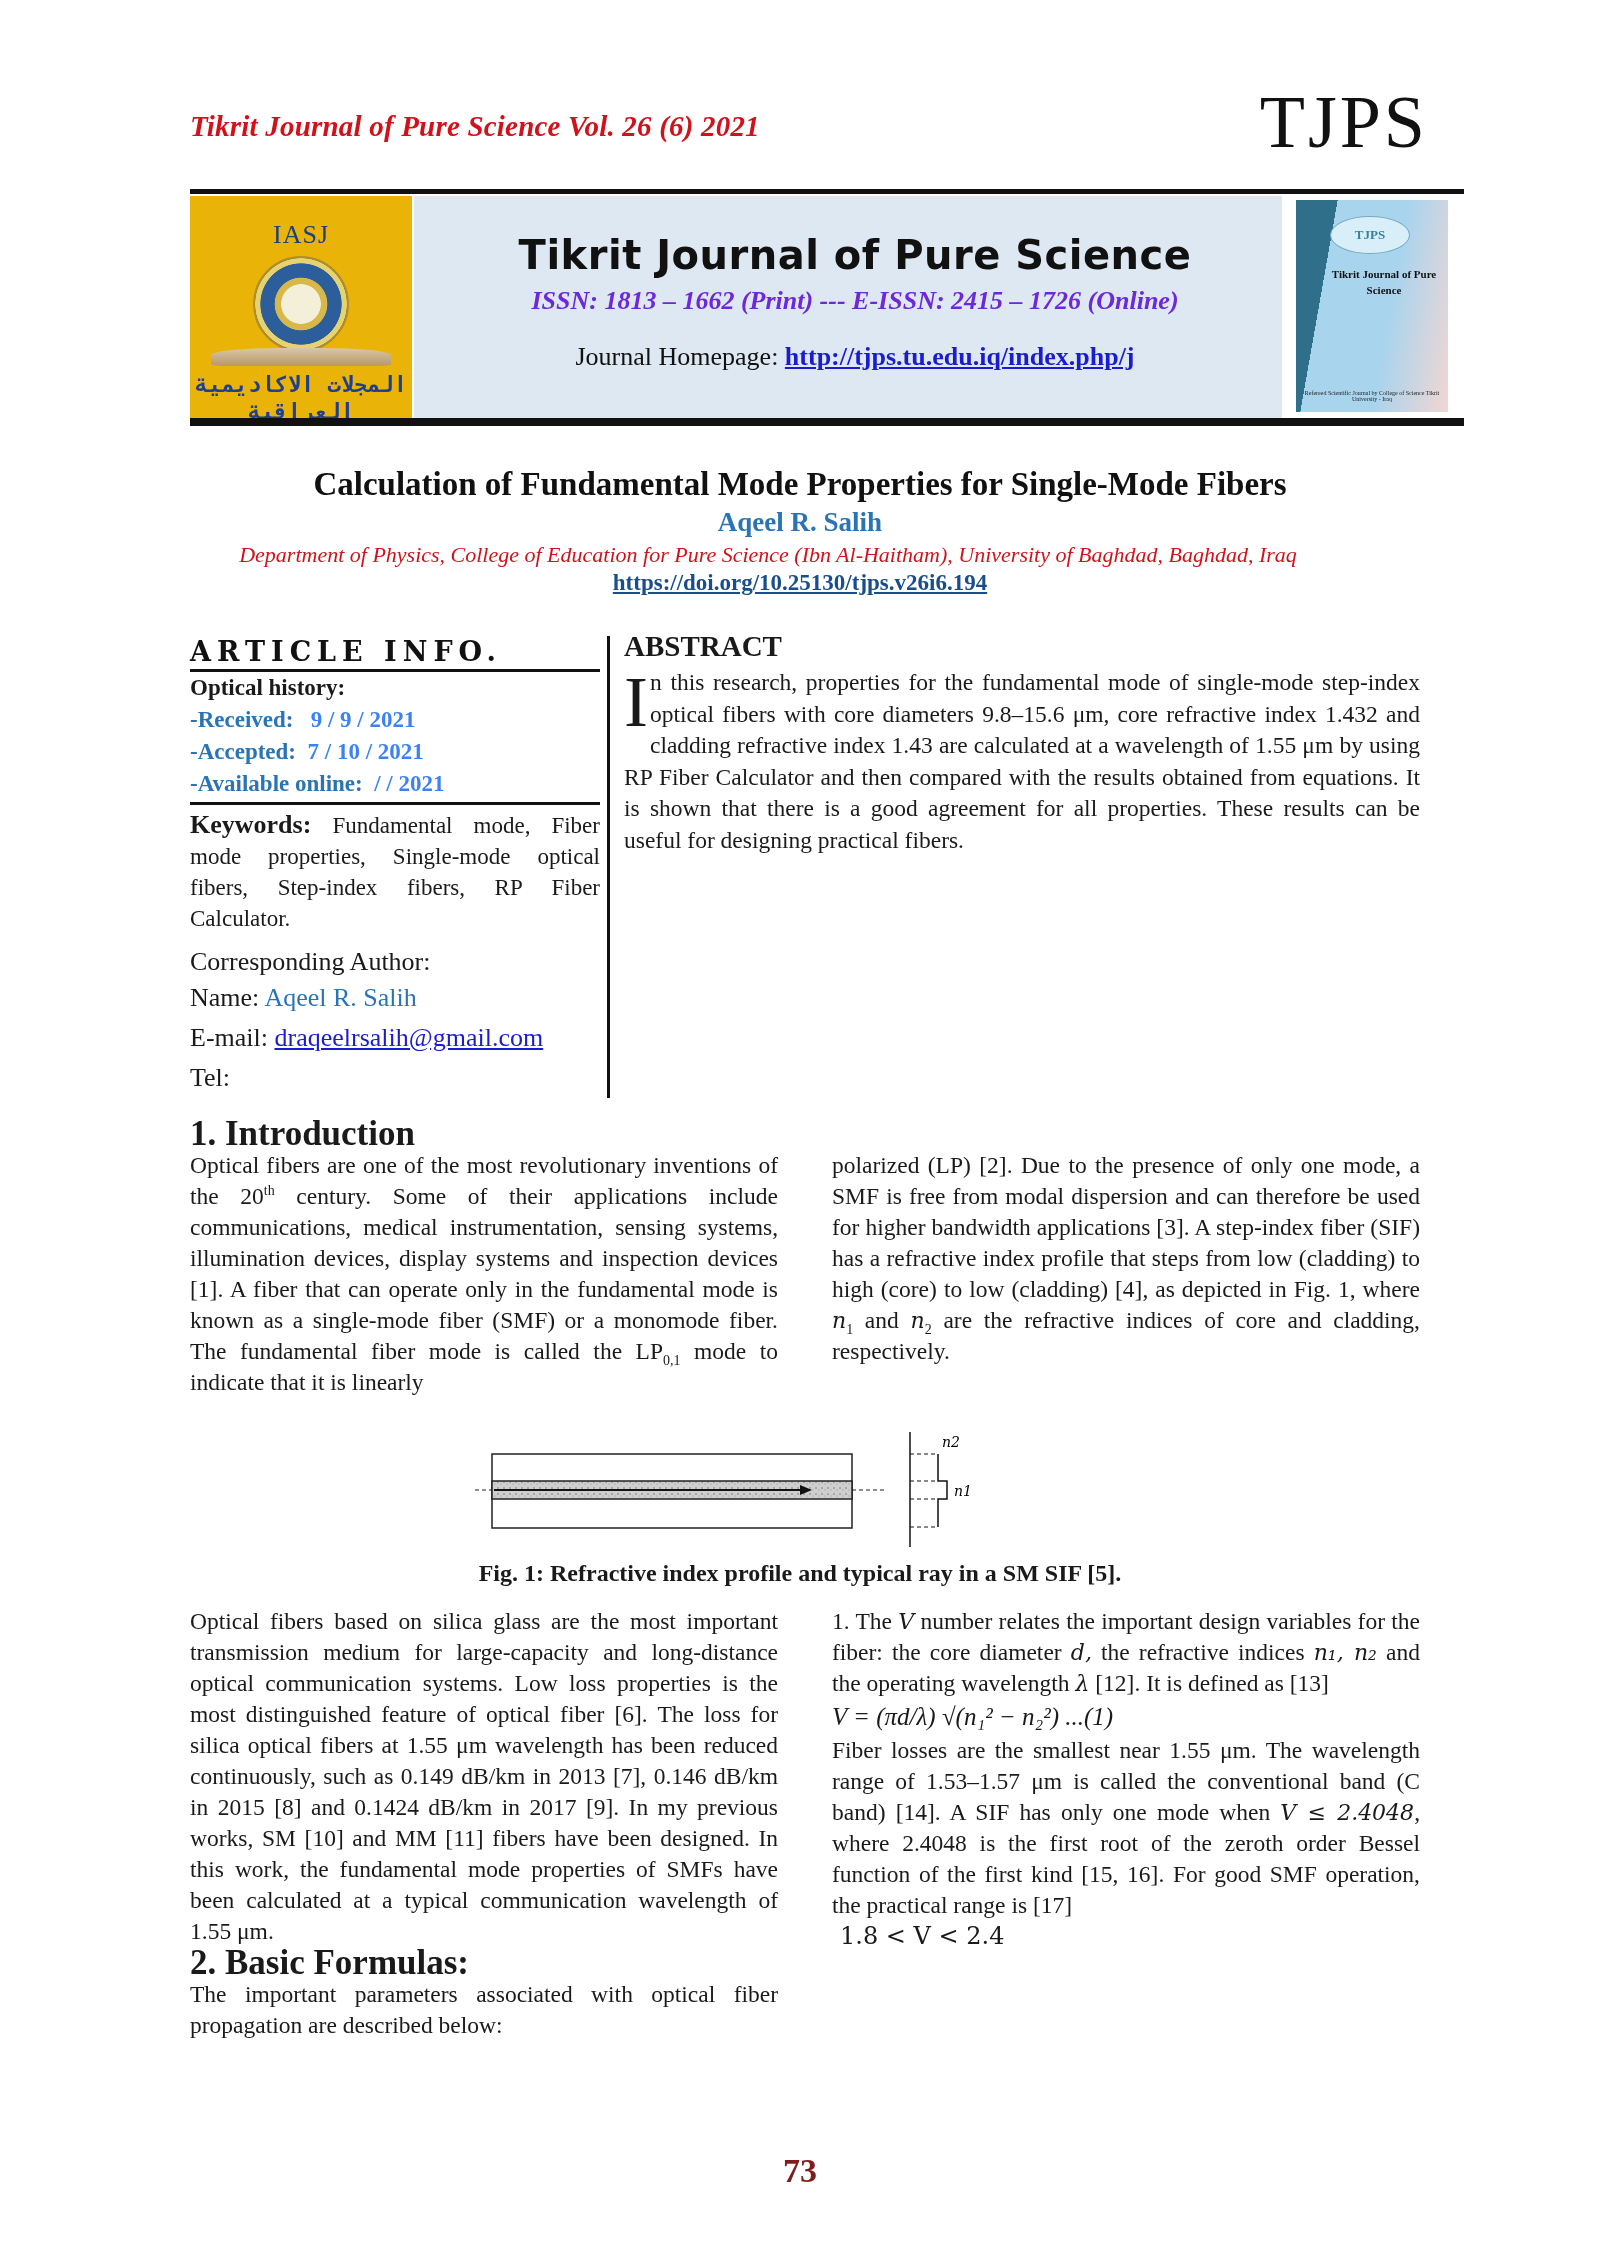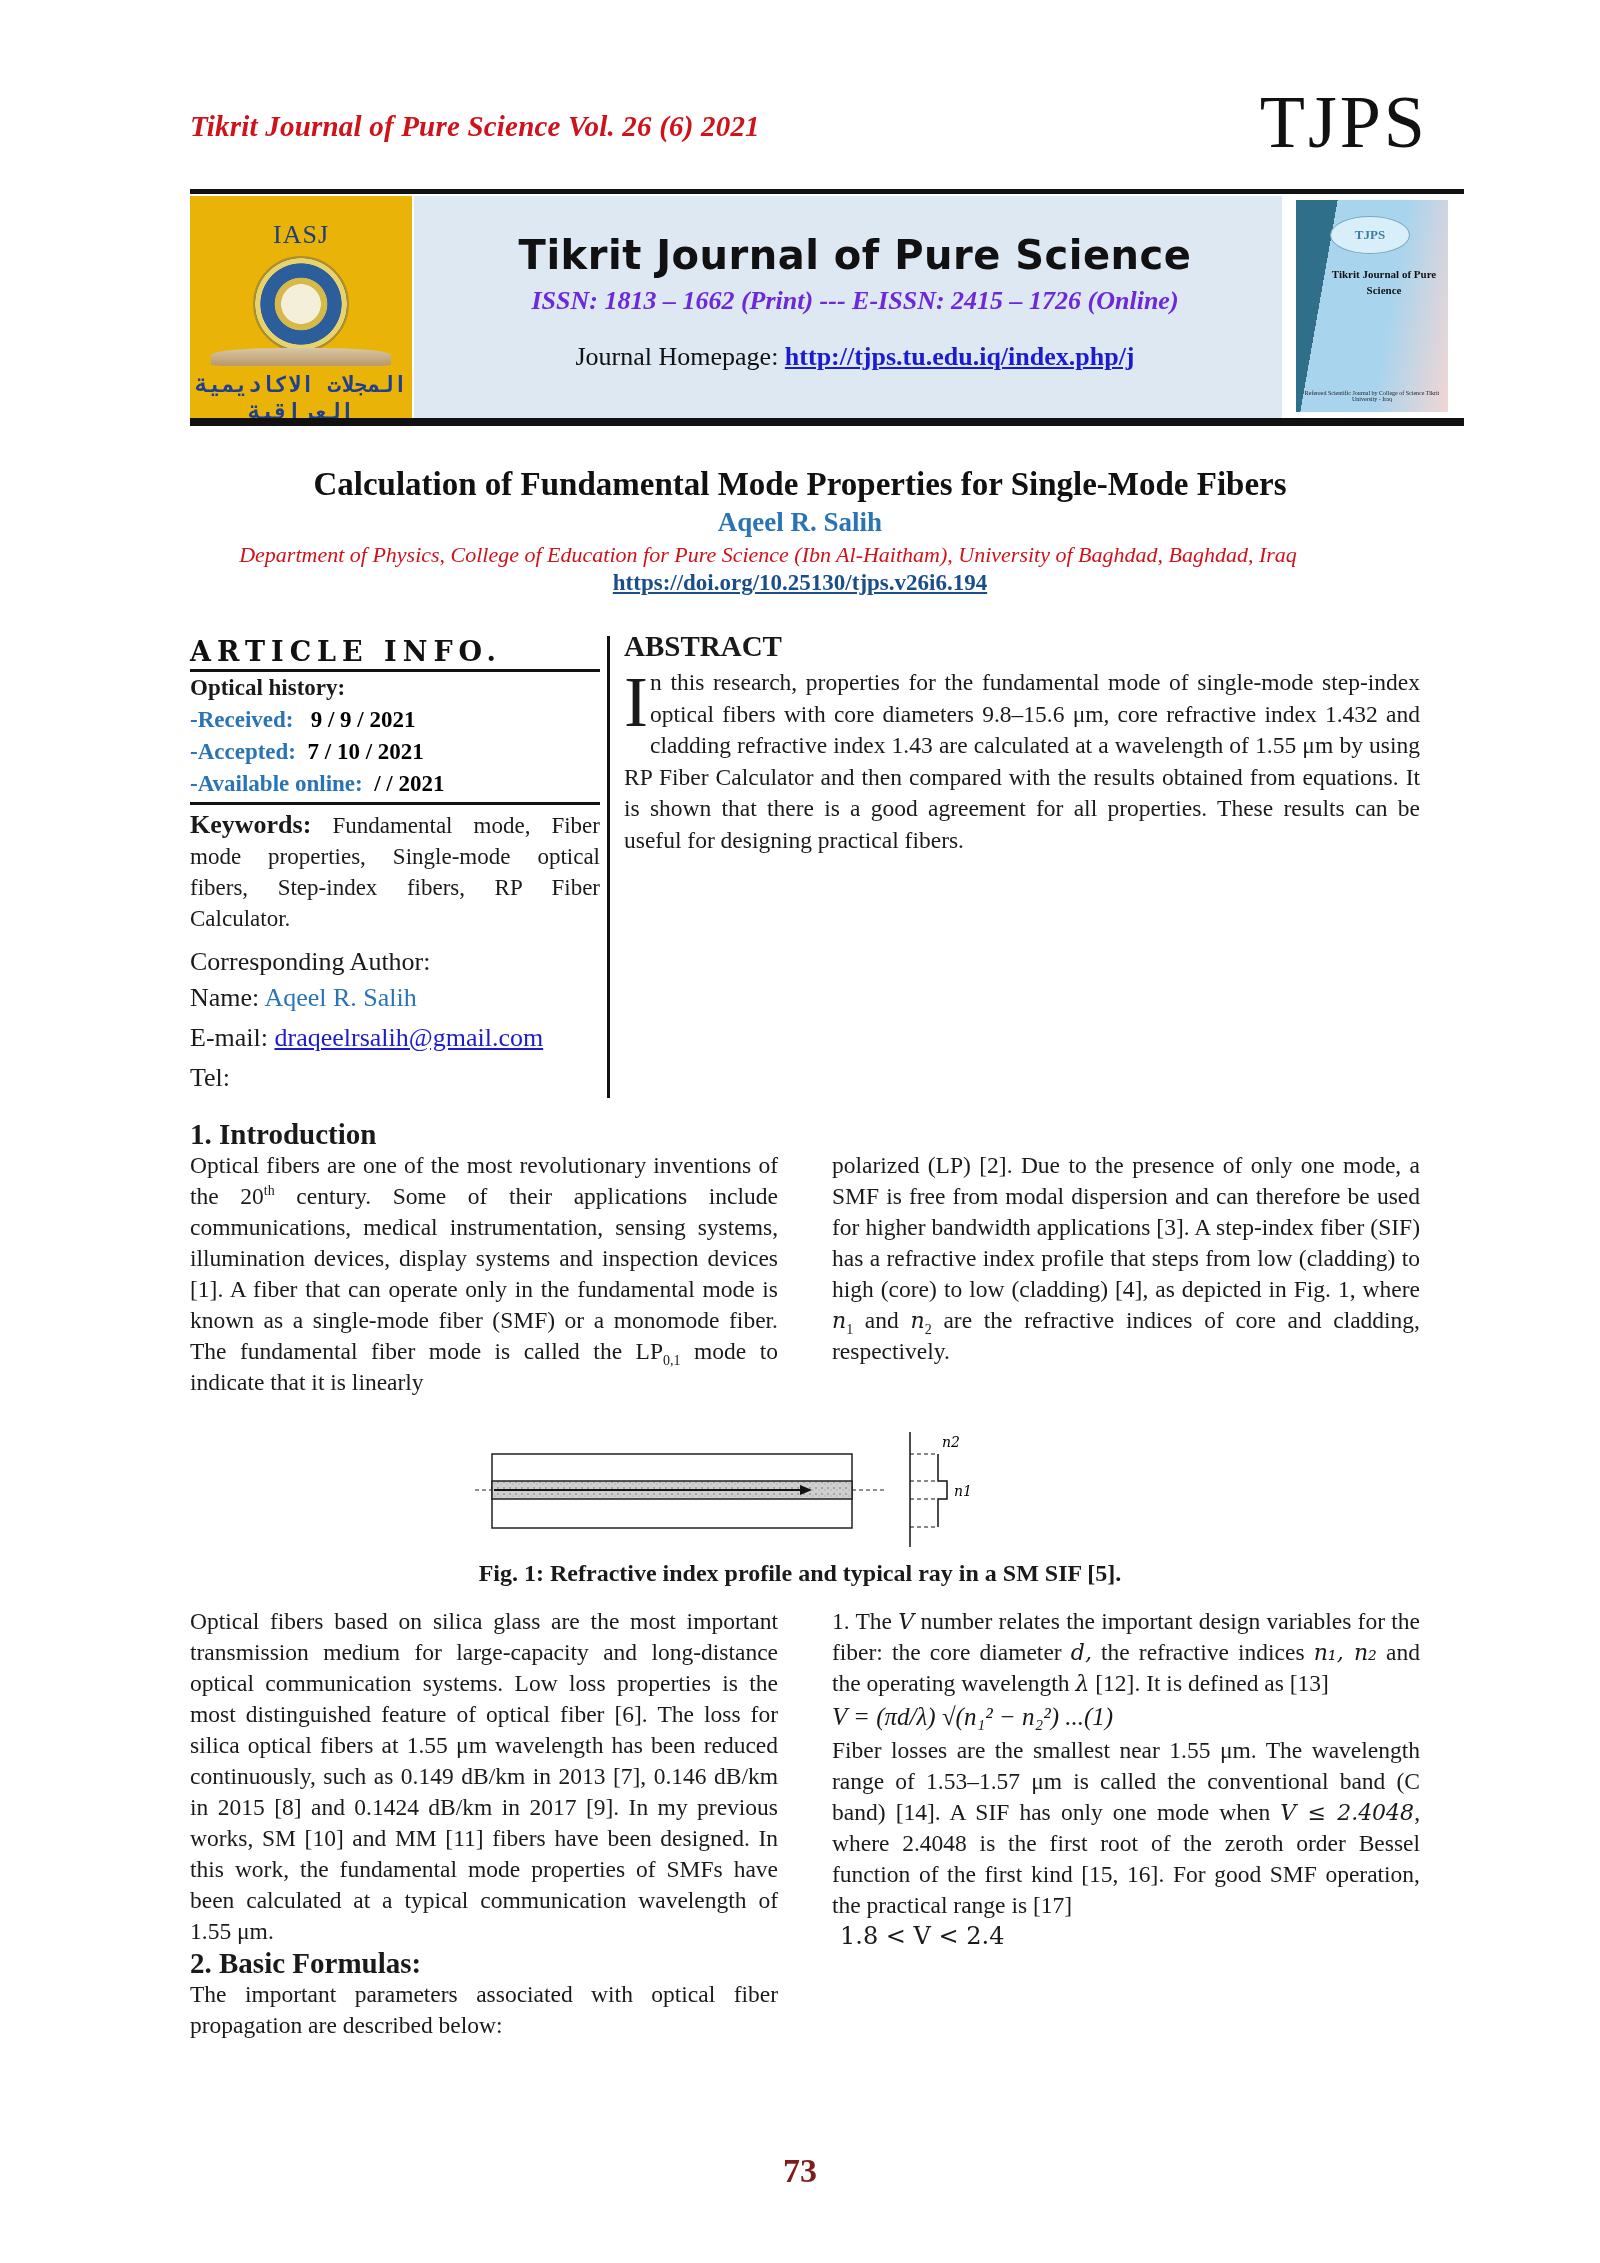--- a/index.html
+++ b/index.html
@@ -27,35 +27,35 @@
   .rule-bot{left:190px;top:418px;width:1274px;height:8px;background:#111;}
   .paper-title{left:0;width:1600px;top:466px;text-align:center;font-size:33px;font-weight:bold;color:#111;}
   .author{left:0;width:1600px;top:507px;text-align:center;font-size:27px;color:#2a74b5;font-weight:bold;}
   .affil{left:0;width:1536px;top:542px;text-align:center;font-size:22px;font-style:italic;color:#d0121b;}
   .doi{left:0;width:1600px;top:570px;text-align:center;font-size:23px;font-weight:bold;}
   .doi a{color:#1a4e8a;text-decoration:underline;}
   .info{left:190px;top:636px;width:410px;}
   .info-head{font-family:"DejaVu Serif",serif;font-weight:bold;font-size:27px;letter-spacing:6px;color:#111;padding-bottom:2px;border-bottom:3px solid #111;}
   .info-line{font-size:23px;font-weight:bold;line-height:32px;}
   .lbl-blue{color:#2a74b5;}
-  .val-red{color:#000000;text-align:center;}
+  .val-red{color:#3b82f6;text-align:center;}
   .info-sep{border-bottom:3px solid #111;margin-top:2px;}
   .kw{font-size:23px;line-height:31px;text-align:justify;margin-top:4px;}
   .kw b{font-size:26px;}
   .corr{font-size:26px;font-weight:normal;line-height:36px;margin-top:10px;}
   .email a{color:#1b1bd0;text-decoration:underline;}
   .vline{left:607px;top:636px;width:3px;height:462px;background:#111;}
   .abstract{left:624px;top:630px;width:796px;}
   .abs-head{font-size:29px;font-weight:bold;}
   .abs-body{font-size:23.5px;line-height:31.5px;text-align:justify;margin-top:4px;}
   .dropcap{float:left;font-size:72px;line-height:58px;margin-right:2px;margin-top:6px;}
   .col{width:588px;font-size:23.5px;line-height:31px;text-align:justify;}
   .colL{left:190px;}
   .colR{left:832px;}
-  .sec-head{font-size:29px;font-weight:bold;line-height:32px;}
+  .sec-head{font-size:35px;font-weight:bold;line-height:32px;}
   sup,sub{font-size:14px;line-height:0;}
   .fig{left:460px;top:1432px;width:700px;height:170px;}
   .fig-cap{left:0;width:1600px;top:1560px;text-align:center;font-size:24px;font-weight:bold;}
   .eq{font-size:25px;font-style:italic;line-height:36px;}
   .pageno{left:0;width:1600px;top:2152px;text-align:center;font-size:34px;font-weight:bold;color:#7f1d1d;}
   .math{font-family:"DejaVu Serif",serif;font-style:italic;font-size:22px;}
 </style>
 </head>
 <body>
 

